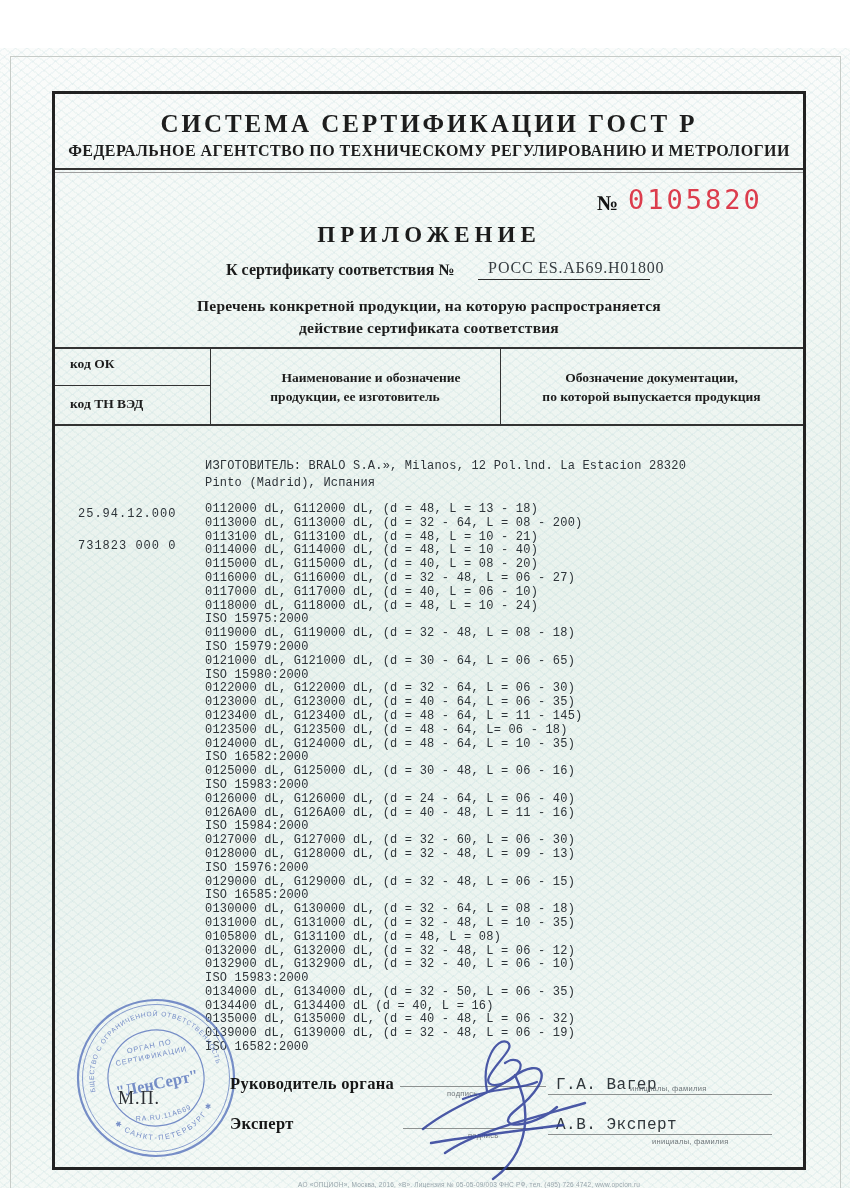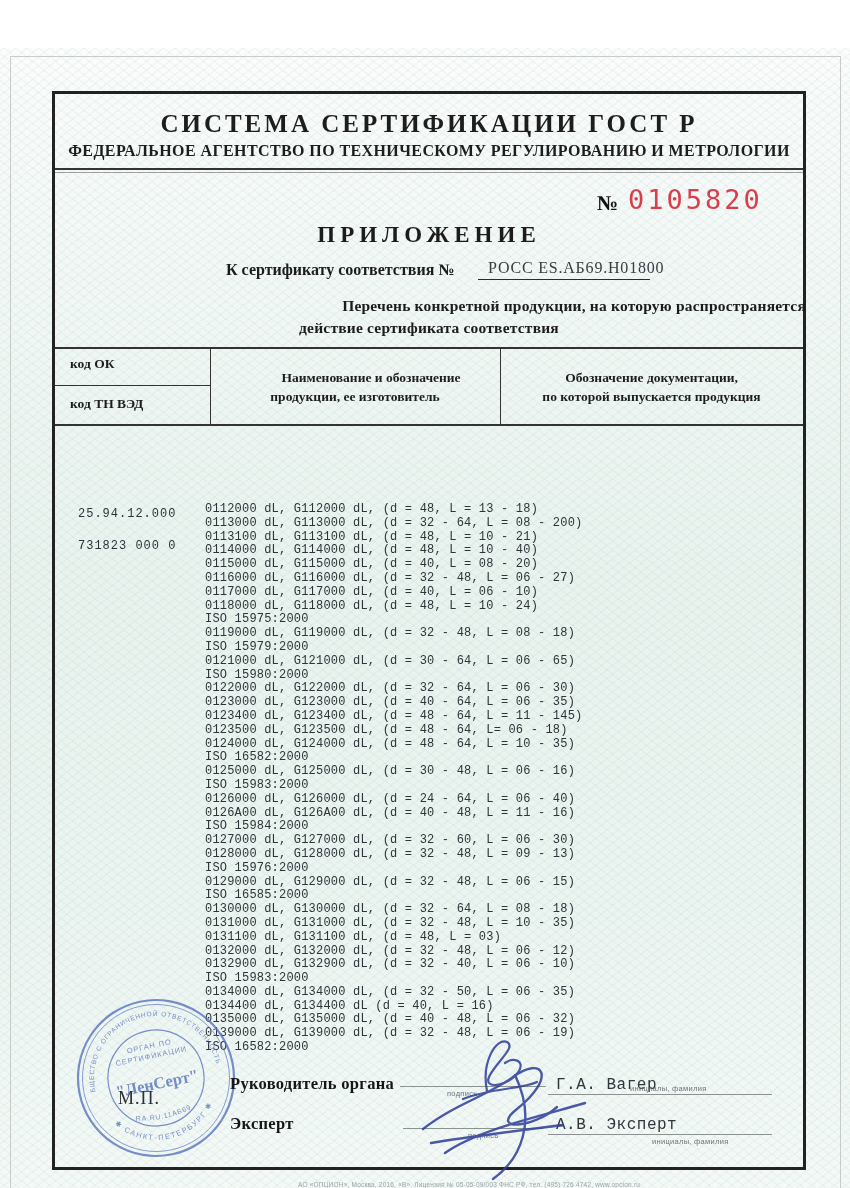--- a/index.html
+++ b/index.html
@@ -59,36 +59,40 @@
 
   <div class="abs serial-prefix serif" style="left:597px;top:143px;">№</div>
   <div class="abs serial-number" style="left:628px;top:136px;color:#dc3d4d;">0105820</div>
 
   <div class="abs appendix-title serif" style="top:174px;">ПРИЛОЖЕНИЕ</div>
 
   <div class="abs cert-label serif" style="left:226px;top:213px;">К сертификату соответствия №</div>
   <div class="abs cert-value mono" style="left:488px;top:211px;">РОСС ES.АБ69.Н01800</div>
   <div class="abs cert-underline" style="left:478px;top:216px;height:15px;"></div>
 
-  <div class="abs desc" style="top:249px;text-align:right;">Перечень конкретной продукции,  на которую распространяется</div>
+  <div class="abs desc" style="top:249px;">Перечень конкретной продукции,  на которую распространяется</div>
   <div class="abs desc" style="top:271px;">действие сертификата соответствия</div>
 
   <div class="abs hline" style="left:55px;top:299px;width:748px;"></div>
   <div class="abs hline" style="left:55px;top:376px;width:748px;"></div>
   <div class="abs vline" style="left:210px;top:300px;height:76px;"></div>
   <div class="abs vline" style="left:500px;top:300px;height:76px;"></div>
   <div class="abs" style="left:55px;top:337px;width:155px;border-top:1px solid #333;"></div>
 
   <div class="abs th serif" style="left:70px;top:308px;">код ОК</div>
   <div class="abs th serif" style="left:70px;top:348px;">код ТН ВЭД</div>
   <div class="abs th serif" style="left:210px;top:322px;width:290px;text-align:center;padding-left:16px;">Наименование и обозначение</div>
   <div class="abs th serif" style="left:210px;top:341px;width:290px;text-align:center;">продукции, ее изготовитель</div>
   <div class="abs th serif" style="left:500px;top:322px;width:303px;text-align:center;">Обозначение документации,</div>
   <div class="abs th serif" style="left:500px;top:341px;width:303px;text-align:center;">по которой выпускается продукция</div>
 
+  <div class="abs body-mono mono" style="left:205px;top:410px;line-height:16.5px;">
+    <div>ИЗГОТОВИТЕЛЬ: BRALO S.A.», Milanos, 12 Pol.lnd. La Estacion 28320</div>
+    <div>Pinto (Madrid), Испания</div>
+  </div>
 
   <div class="abs body-mono mono" style="left:78px;top:459px;letter-spacing:1px;">25.94.12.000</div>
   <div class="abs body-mono mono" style="left:78px;top:491px;letter-spacing:1px;">731823 000 0</div>
 
   <div class="abs body-mono mono" style="left:205px;top:455px;">
       <div class="product-line">0112000 dL, G112000 dL, (d = 48, L = 13 - 18)</div>
       <div class="product-line">0113000 dL, G113000 dL, (d = 32 - 64, L = 08 - 200)</div>
       <div class="product-line">0113100 dL, G113100 dL, (d = 48, L = 10 - 21)</div>
       <div class="product-line">0114000 dL, G114000 dL, (d = 48, L = 10 - 40)</div>
       <div class="product-line">0115000 dL, G115000 dL, (d = 40, L = 08 - 20)</div>
@@ -111,21 +115,21 @@
       <div class="product-line">0126000 dL, G126000 dL, (d = 24 - 64, L = 06 - 40)</div>
       <div class="product-line">0126A00 dL, G126A00 dL, (d = 40 - 48, L = 11 - 16)</div>
       <div class="product-line">ISO 15984:2000</div>
       <div class="product-line">0127000 dL, G127000 dL, (d = 32 - 60, L = 06 - 30)</div>
       <div class="product-line">0128000 dL, G128000 dL, (d = 32 - 48, L = 09 - 13)</div>
       <div class="product-line">ISO 15976:2000</div>
       <div class="product-line">0129000 dL, G129000 dL, (d = 32 - 48, L = 06 - 15)</div>
       <div class="product-line">ISO 16585:2000</div>
       <div class="product-line">0130000 dL, G130000 dL, (d = 32 - 64, L = 08 - 18)</div>
       <div class="product-line">0131000 dL, G131000 dL, (d = 32 - 48, L = 10 - 35)</div>
-      <div class="product-line">0131100 dL, G131100 dL, (d = 48, L = 03)</div>
+      <div class="product-line">0105800 dL, G131100 dL, (d = 48, L = 08)</div>
       <div class="product-line">0132000 dL, G132000 dL, (d = 32 - 48, L = 06 - 12)</div>
       <div class="product-line">0132900 dL, G132900 dL, (d = 32 - 40, L = 06 - 10)</div>
       <div class="product-line">ISO 15983:2000</div>
       <div class="product-line">0134000 dL, G134000 dL, (d = 32 - 50, L = 06 - 35)</div>
       <div class="product-line">0134400 dL, G134400 dL (d = 40, L = 16)</div>
       <div class="product-line">0135000 dL, G135000 dL, (d = 40 - 48, L = 06 - 32)</div>
       <div class="product-line">0139000 dL, G139000 dL, (d = 32 - 48, L = 06 - 19)</div>
       <div class="product-line">ISO 16582:2000</div>
     </div>
 

